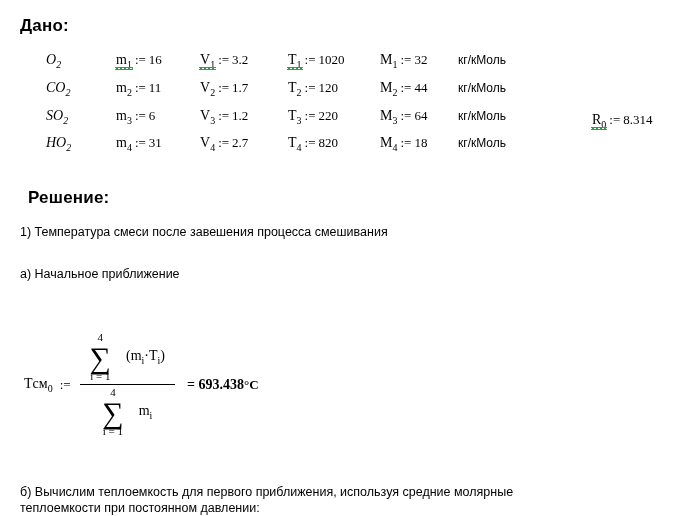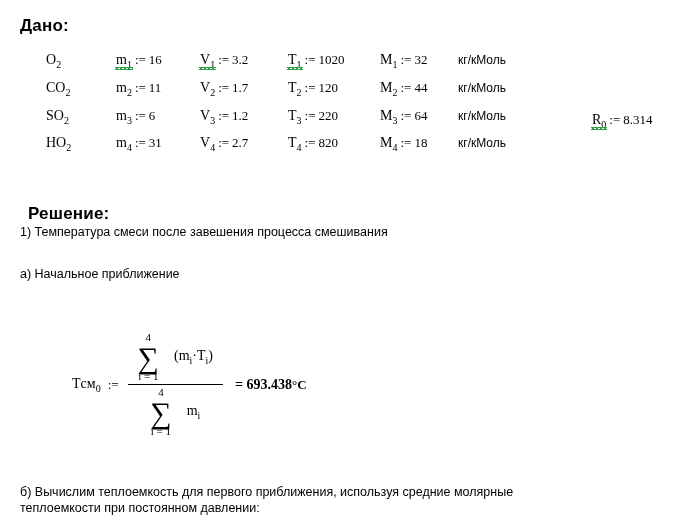--- a/index.html
+++ b/index.html
@@ -24,42 +24,42 @@
     position: absolute;
     left: 20px;
     top: 16px;
     font-size: 17px;
     font-weight: bold;
     letter-spacing: 0.2px;
   }
   .h-solution {
     position: absolute;
     left: 28px;
-    top: 204px;
+    top: 188px;
     font-size: 17px;
     font-weight: bold;
     letter-spacing: 0.2px;
   }
 
   
   .table {
     position: absolute;
     left: 46px;
     top: 52px;
     border-collapse: collapse;
     font-size: 13px;
   }
   .table td {
     padding: 0 0 10px 0;
     vertical-align: baseline;
     white-space: nowrap;
   }
   .c-sub { font-family: "Liberation Serif", serif; font-size: 14px; }
   .c-sub sub { font-size: 10px; }
-  .col-gas { width: 56px; }
+  .col-gas { width: 56px; font-style: italic; }
   .col-m   { width: 84px; }
   .col-v   { width: 88px; }
   .col-t   { width: 92px; }
   .col-mm  { width: 92px; }
   .col-u   { padding-left: 4px; text-align: center; }
   .units { font-size: 12px; }
 
   
   .var {
     position: relative;
@@ -113,21 +113,20 @@
     font-size: 14px;
   }
   .frow {
     display: flex;
     align-items: center;
   }
   .lhs {
     font-size: 14px;
     padding-right: 4px;
     white-space: nowrap;
-    margin-left: 48px;
   }
   .lhs sub { font-size: 10px; }
   .fraction {
     display: inline-flex;
     flex-direction: column;
     align-items: center;
     margin: 0 6px;
   }
   .fr-num, .fr-den {
     padding: 2px 10px;

